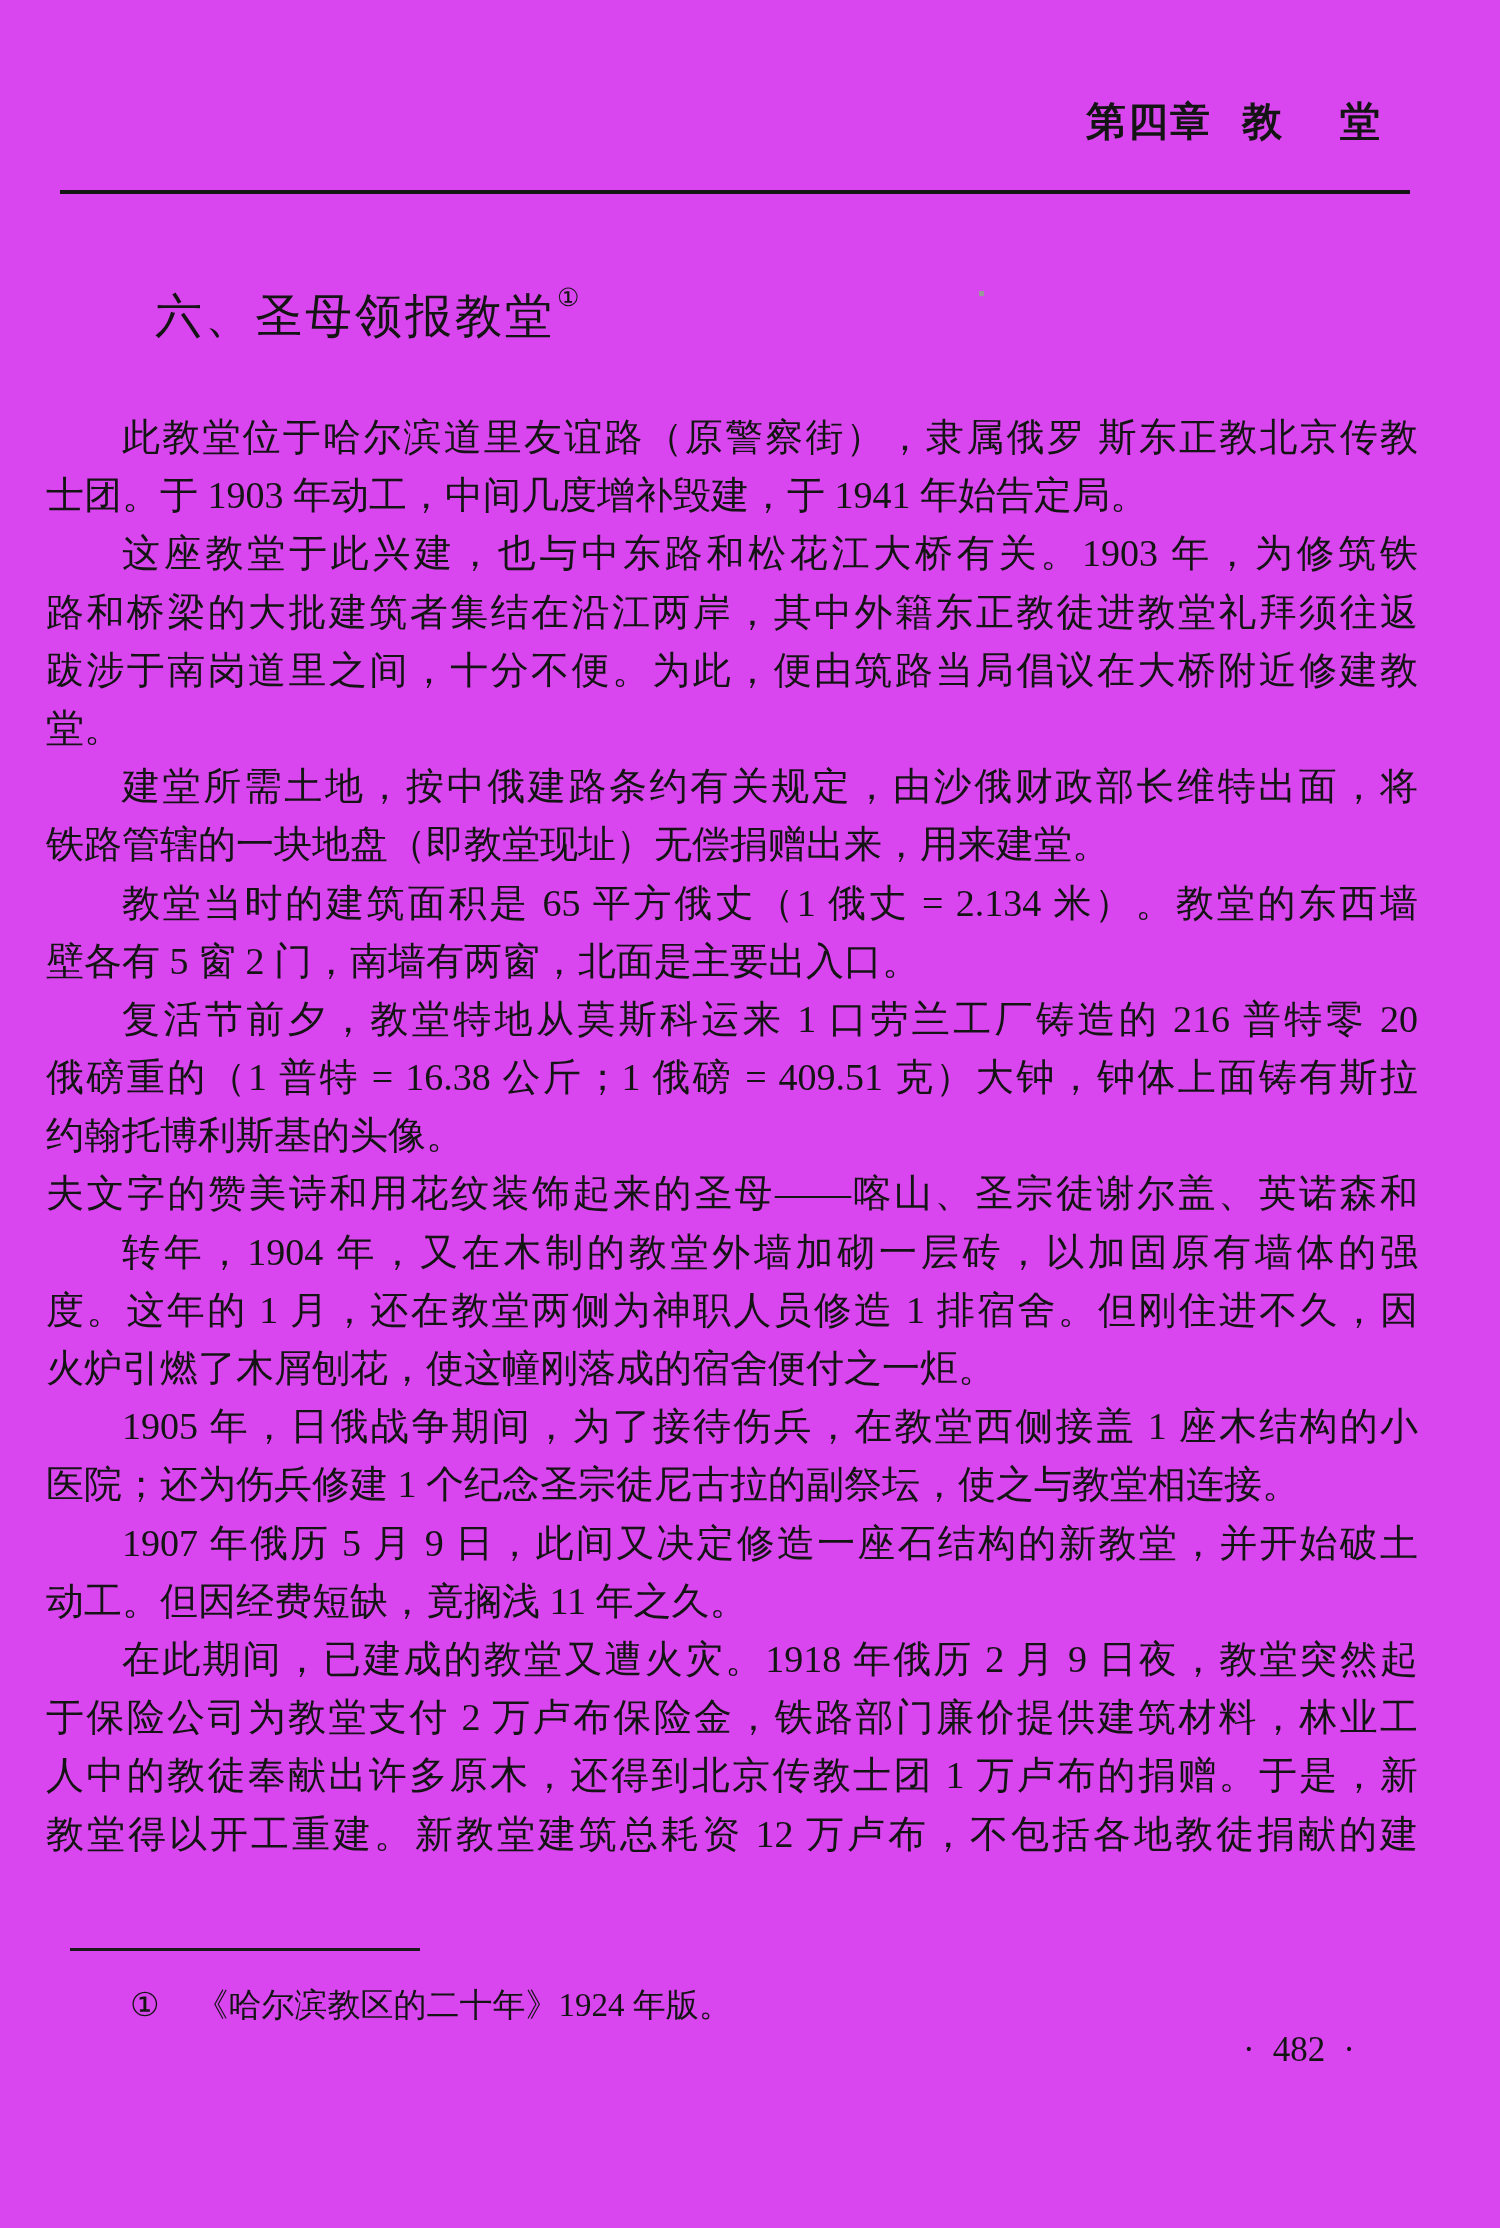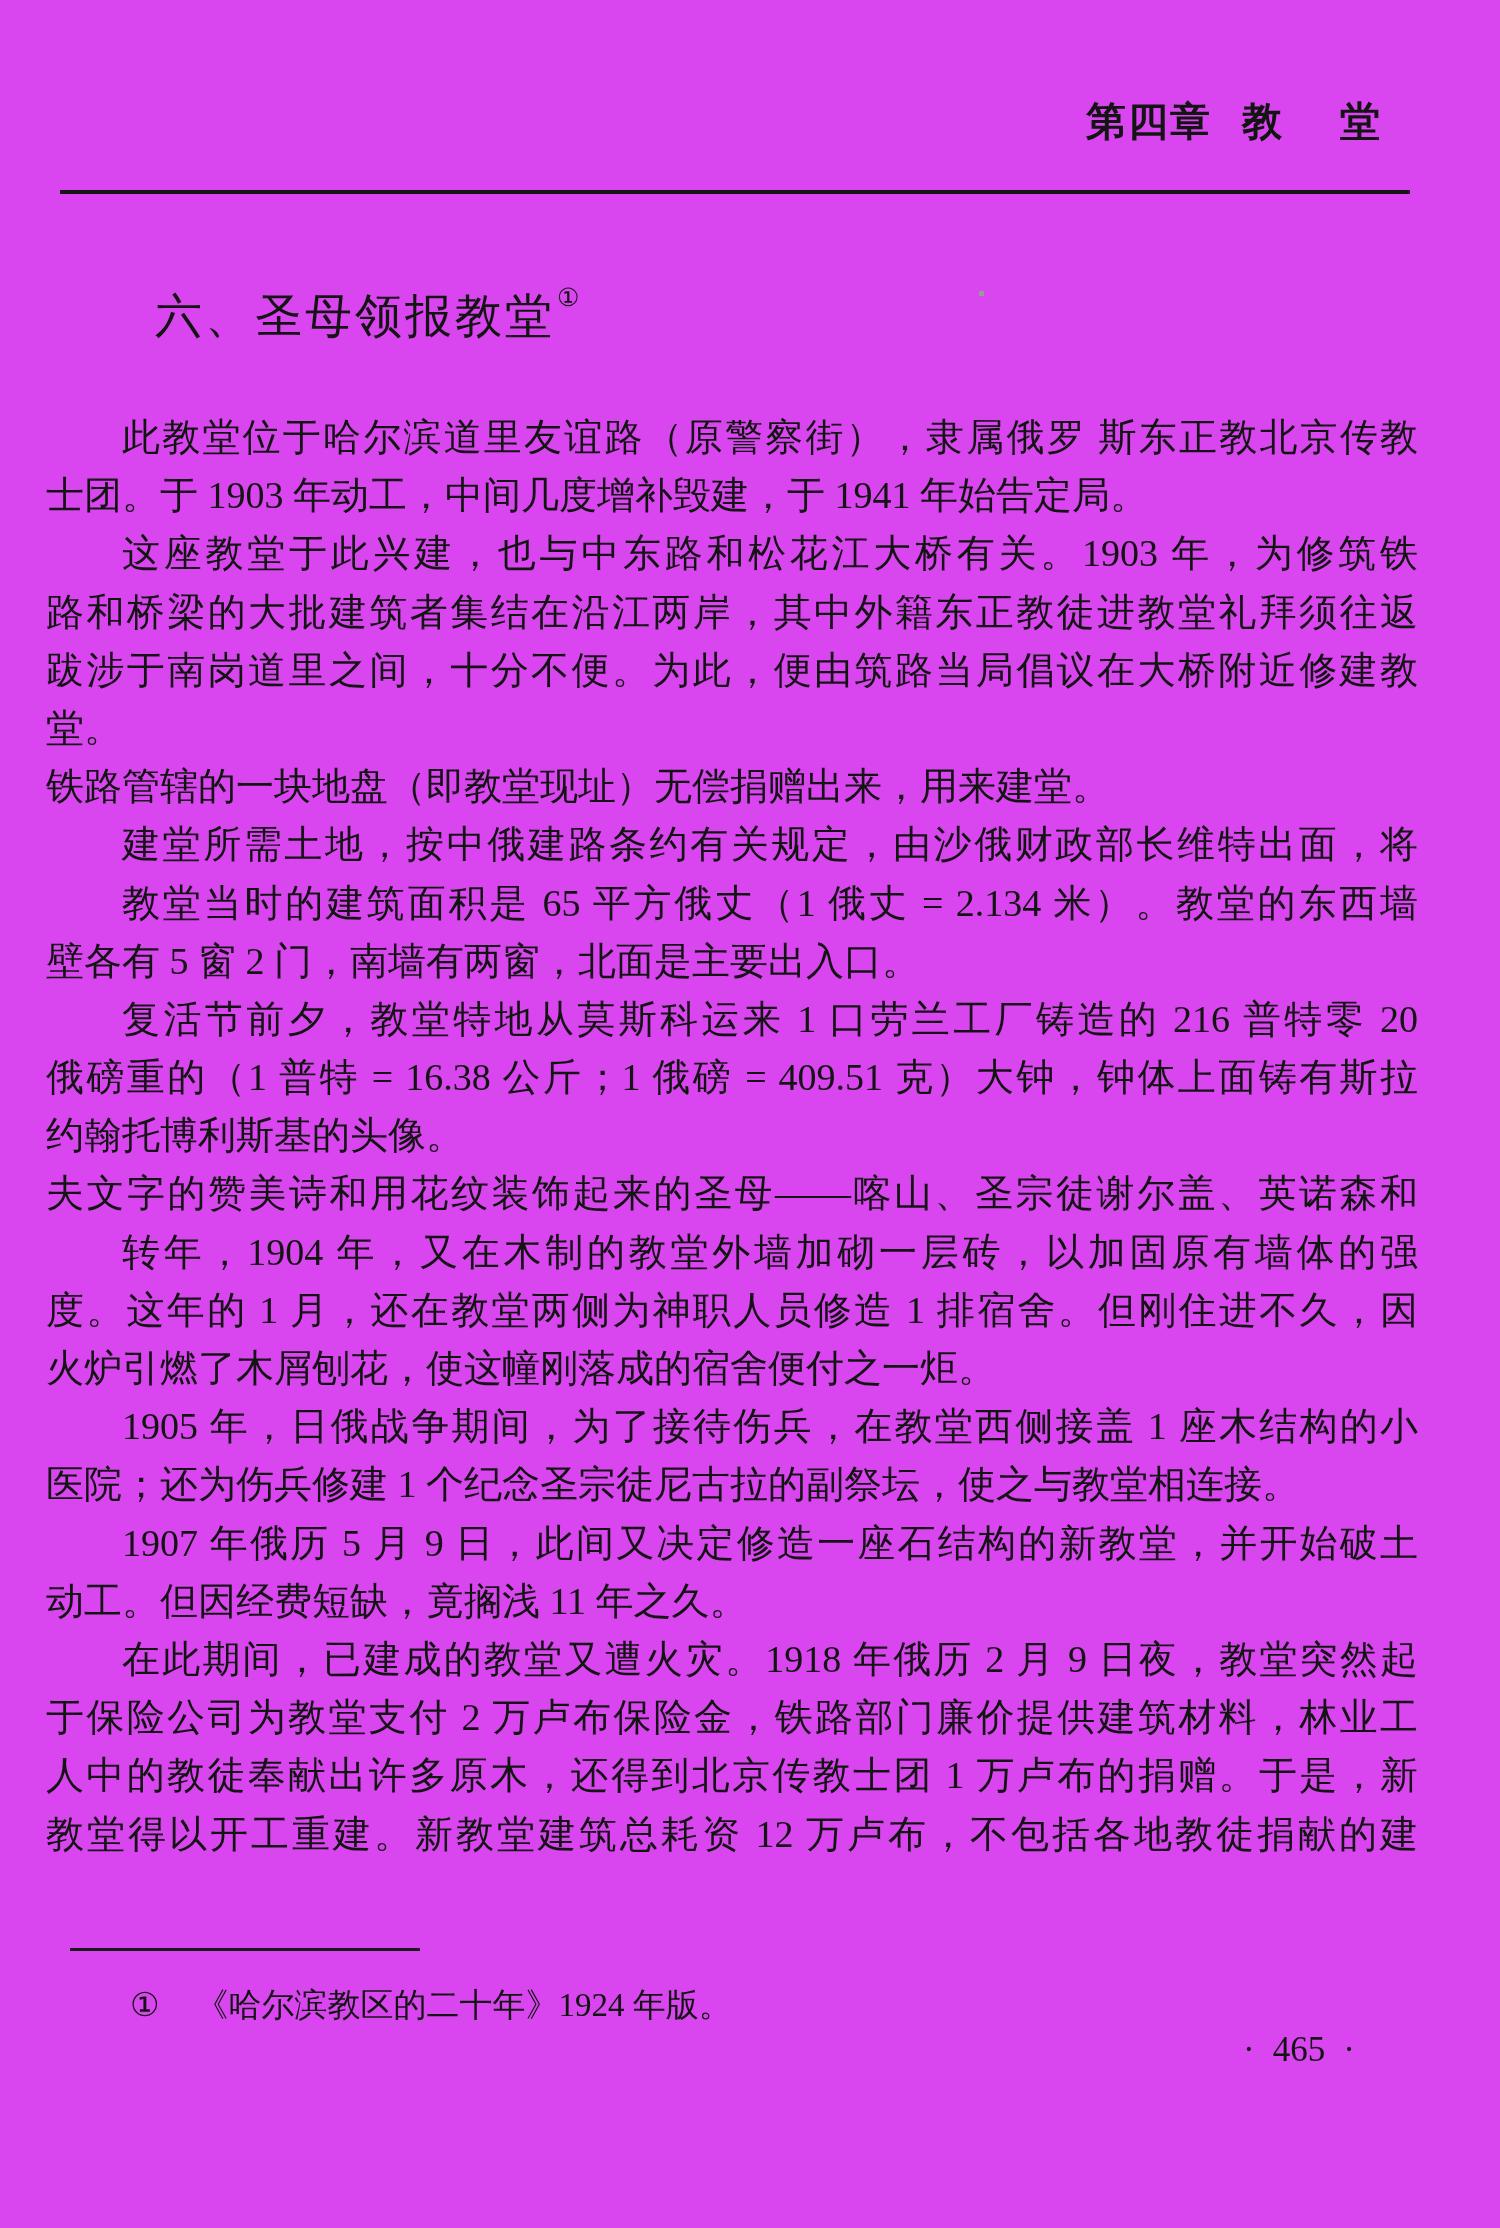--- a/index.html
+++ b/index.html
@@ -142,22 +142,22 @@
     </section>
 
     <section>
       <div class="line j i">这座教堂于此兴建，也与中东路和松花江大桥有关。1903 年，为修筑铁</div>
       <div class="line j">路和桥梁的大批建筑者集结在沿江两岸，其中外籍东正教徒进教堂礼拜须往返</div>
       <div class="line j">跋涉于南岗道里之间，十分不便。为此，便由筑路当局倡议在大桥附近修建教</div>
       <div class="line">堂。</div>
     </section>
 
     <section>
+      <div class="line j i">建堂所需土地，按中俄建路条约有关规定，由沙俄财政部长维特出面，将</div>
       <div class="line">铁路管辖的一块地盘（即教堂现址）无偿捐赠出来，用来建堂。</div>
-      <div class="line j i">建堂所需土地，按中俄建路条约有关规定，由沙俄财政部长维特出面，将</div>
     </section>
 
     <section>
       <div class="line j i">教堂当时的建筑面积是 65 平方俄丈（1 俄丈 = 2.134 米）。教堂的东西墙</div>
       <div class="line">壁各有 5 窗 2 门，南墙有两窗，北面是主要出入口。</div>
     </section>
 
     <section>
       <div class="line j i">复活节前夕，教堂特地从莫斯科运来 1 口劳兰工厂铸造的 216 普特零 20</div>
       <div class="line j">俄磅重的（1 普特 = 16.38 公斤；1 俄磅 = 409.51 克）大钟，钟体上面铸有斯拉</div>
@@ -190,16 +190,16 @@
 
   </main>
 
   <div class="footnote-rule"></div>
 
   <div class="footnote">
     <span class="fn-marker">①</span><span class="fn-text">《哈尔滨教区的二十年》1924 年版。</span>
   </div>
 
   <div class="page-number">
-    <span class="pn-dot">·</span><span class="pn-num">465</span><span class="pn-dot">·</span>
+    <span class="pn-dot">·</span><span class="pn-num">482</span><span class="pn-dot">·</span>
   </div>
 
 </div>
 
 </body></html>

